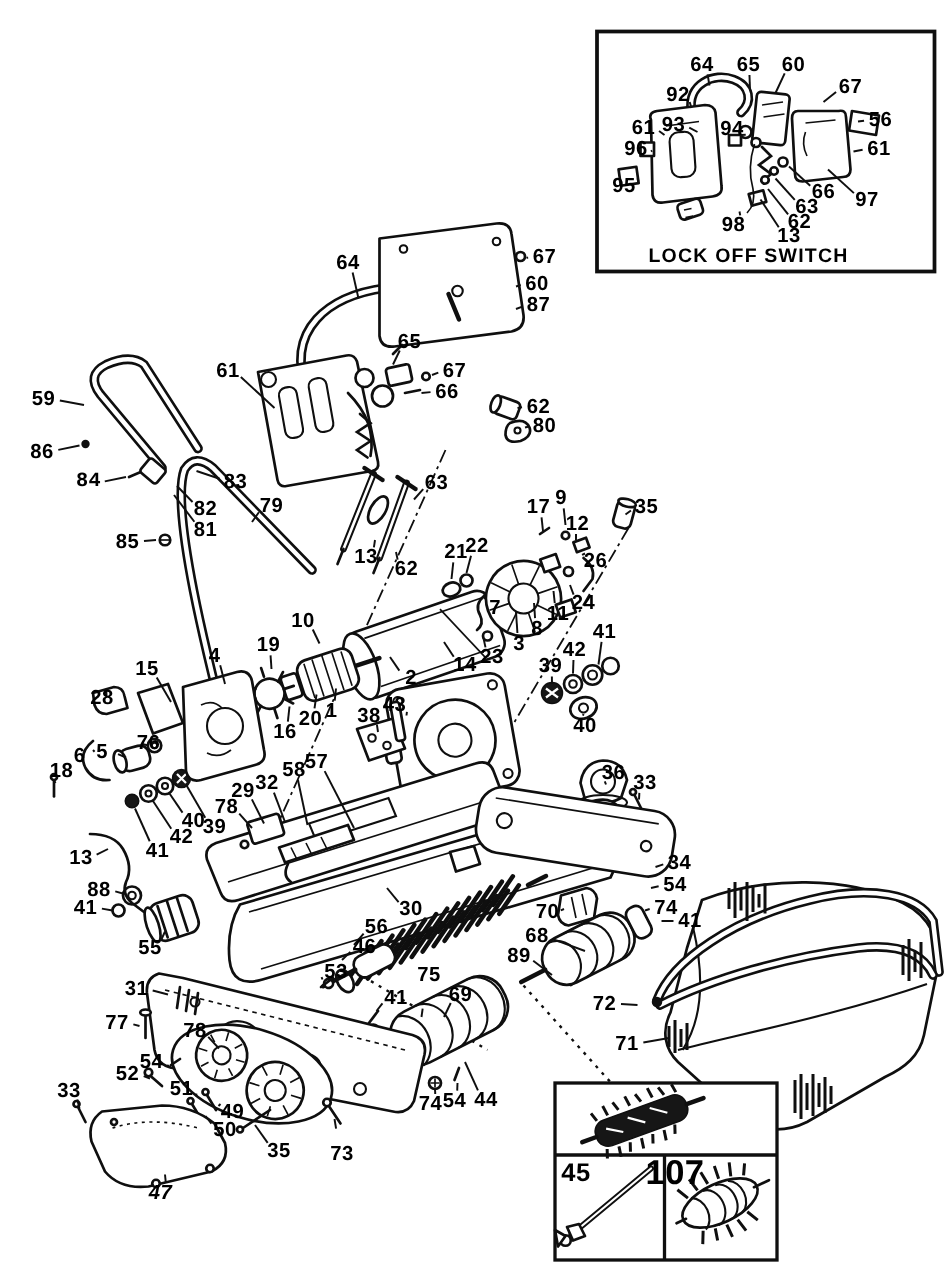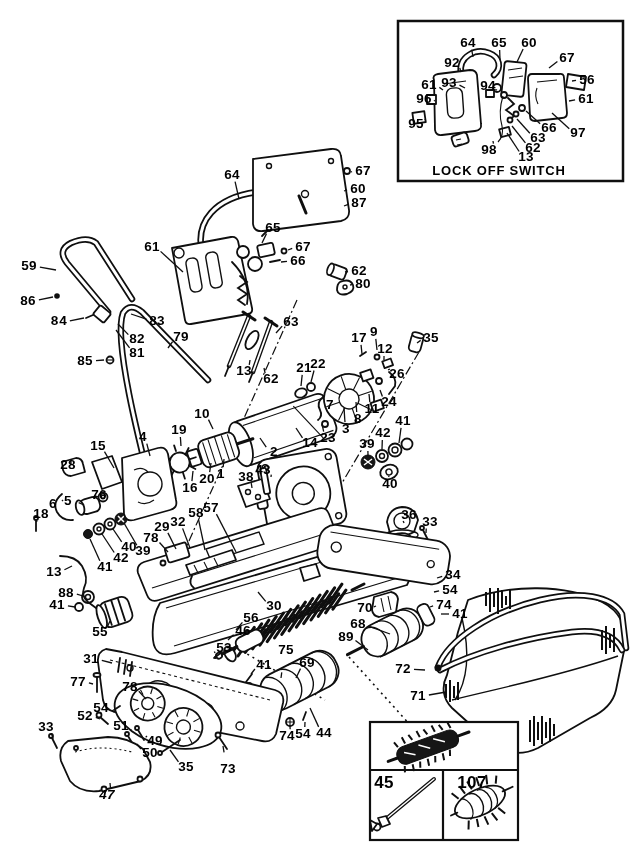--- a/index.html
+++ b/index.html
@@ -596,16 +596,16 @@
       <div class="part-label" style="left: 424px; top: 99px;">96</div>
       <div class="part-label" style="left: 416px; top: 124px;">95</div>
       <div class="part-label" style="left: 586px; top: 99px;">61</div>
       <div class="part-label" style="left: 578px; top: 133px;">97</div>
       <div class="part-label" style="left: 549px; top: 128px;">66</div>
       <div class="part-label" style="left: 538px; top: 138px;">63</div>
       <div class="part-label" style="left: 533px; top: 148px;">62</div>
       <div class="part-label" style="left: 526px; top: 157px;">13</div>
       <div class="part-label" style="left: 489px; top: 150px;">98</div>
       <div class="part-label" style="font-size: 17px; left: 384px; top: 782px;">45</div>
-      <div class="part-label" style="font-size: 17px; left: 472px; top: 782px;">107</div>
+      <div class="part-label" style="font-size: 23px; left: 450px; top: 782px;">107</div>
     </div>
 
 </div>
 
 </body></html>

